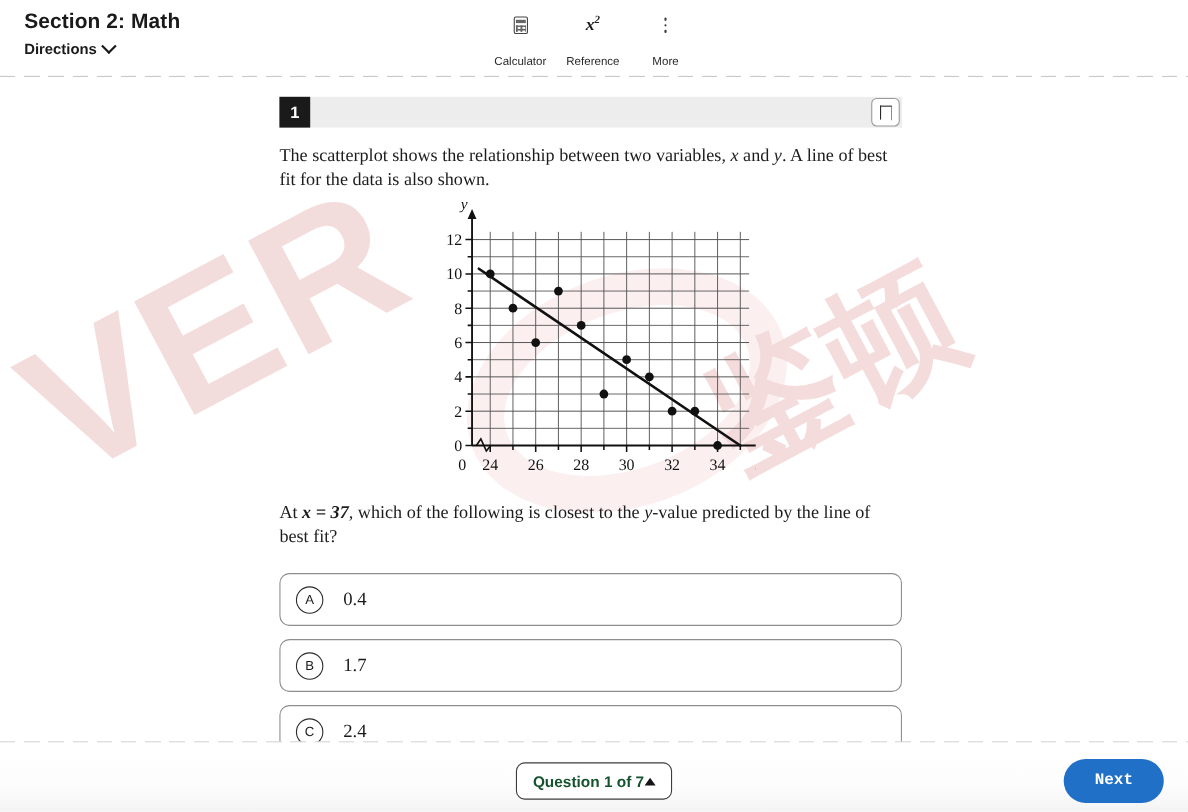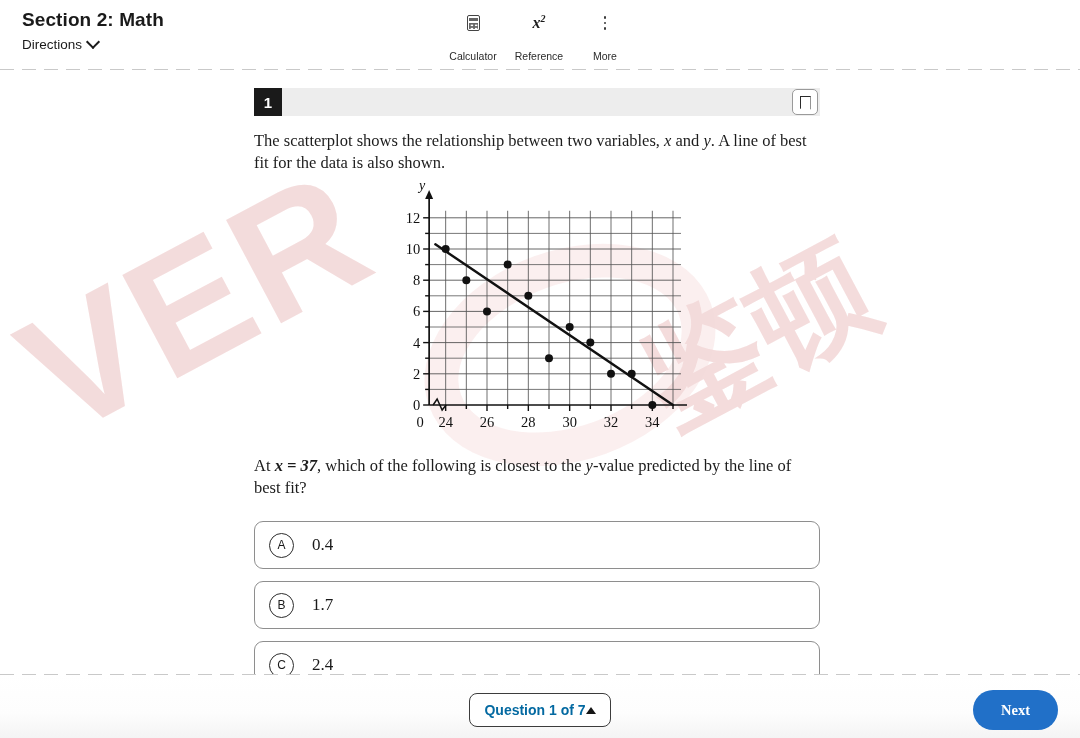--- a/index.html
+++ b/index.html
@@ -45,21 +45,21 @@
     background: transparent;
   }
   .hdr-left { width: 320px; padding-left: 22px; }
   .section-title {
     font-size: 19px; font-weight: 700; color: #1a1a1a;
     letter-spacing: .1px; line-height: 24px;
   }
   .directions {
     margin-top: 5px;
     display: inline-flex; align-items: center; gap: 6px;
-    font-size: 13.5px; font-weight: 400; color: #1a1a1a;
+    font-size: 13.5px; font-weight: 700; color: #1a1a1a;
     cursor: pointer;
   }
   .chev { display: inline-block; width: 11px; height: 11px; position: relative; top: -2px; }
   .chev:after {
     content: ""; position: absolute; left: 0; top: 0;
     width: 8px; height: 8px;
     border-right: 2px solid #1a1a1a; border-bottom: 2px solid #1a1a1a;
     transform: rotate(45deg);
   }
 
@@ -175,32 +175,32 @@
     background: linear-gradient(to bottom, #ffffff 0%, #fdfdfd 55%, #f1f1f1 100%);
   }
   .f-left { width: 430px; }
   .f-center { flex: 1; display: flex; justify-content: center; }
   .f-right { width: 430px; display: flex; justify-content: flex-end; padding-right: 22px; }
 
   .qnav {
     display: inline-flex; align-items: center; 
     border: 1px solid #3c3c3c; border-radius: 8px;
     padding: 8px 14px; background: #fff; cursor: pointer;
-    font-size: 14px; font-weight: 700; color: #0369a1;
+    font-size: 14px; font-weight: 700; color: #14532d;
   }
   .caret-up {
     width: 0; height: 0;
     border-left: 5px solid transparent; border-right: 5px solid transparent;
     border-bottom: 7px solid #151515;
   }
   .next-btn {
     background: #2170c8; color: #fff; border: none; border-radius: 22px;
     padding: 0 28px; height: 40px; min-width: 74px;
     font-size: 14.5px; font-weight: 700; cursor: pointer;
-    font-family: Liberation Serif, serif;
+    font-family: Liberation Mono, monospace;
   }
 </style>
 </head>
 <body>
 
 <div id="app">
 
   <div class="wm wm-left">VER</div>
   <div class="wm wm-center"></div>
   <div class="wm wm-right">鉴顿</div>

